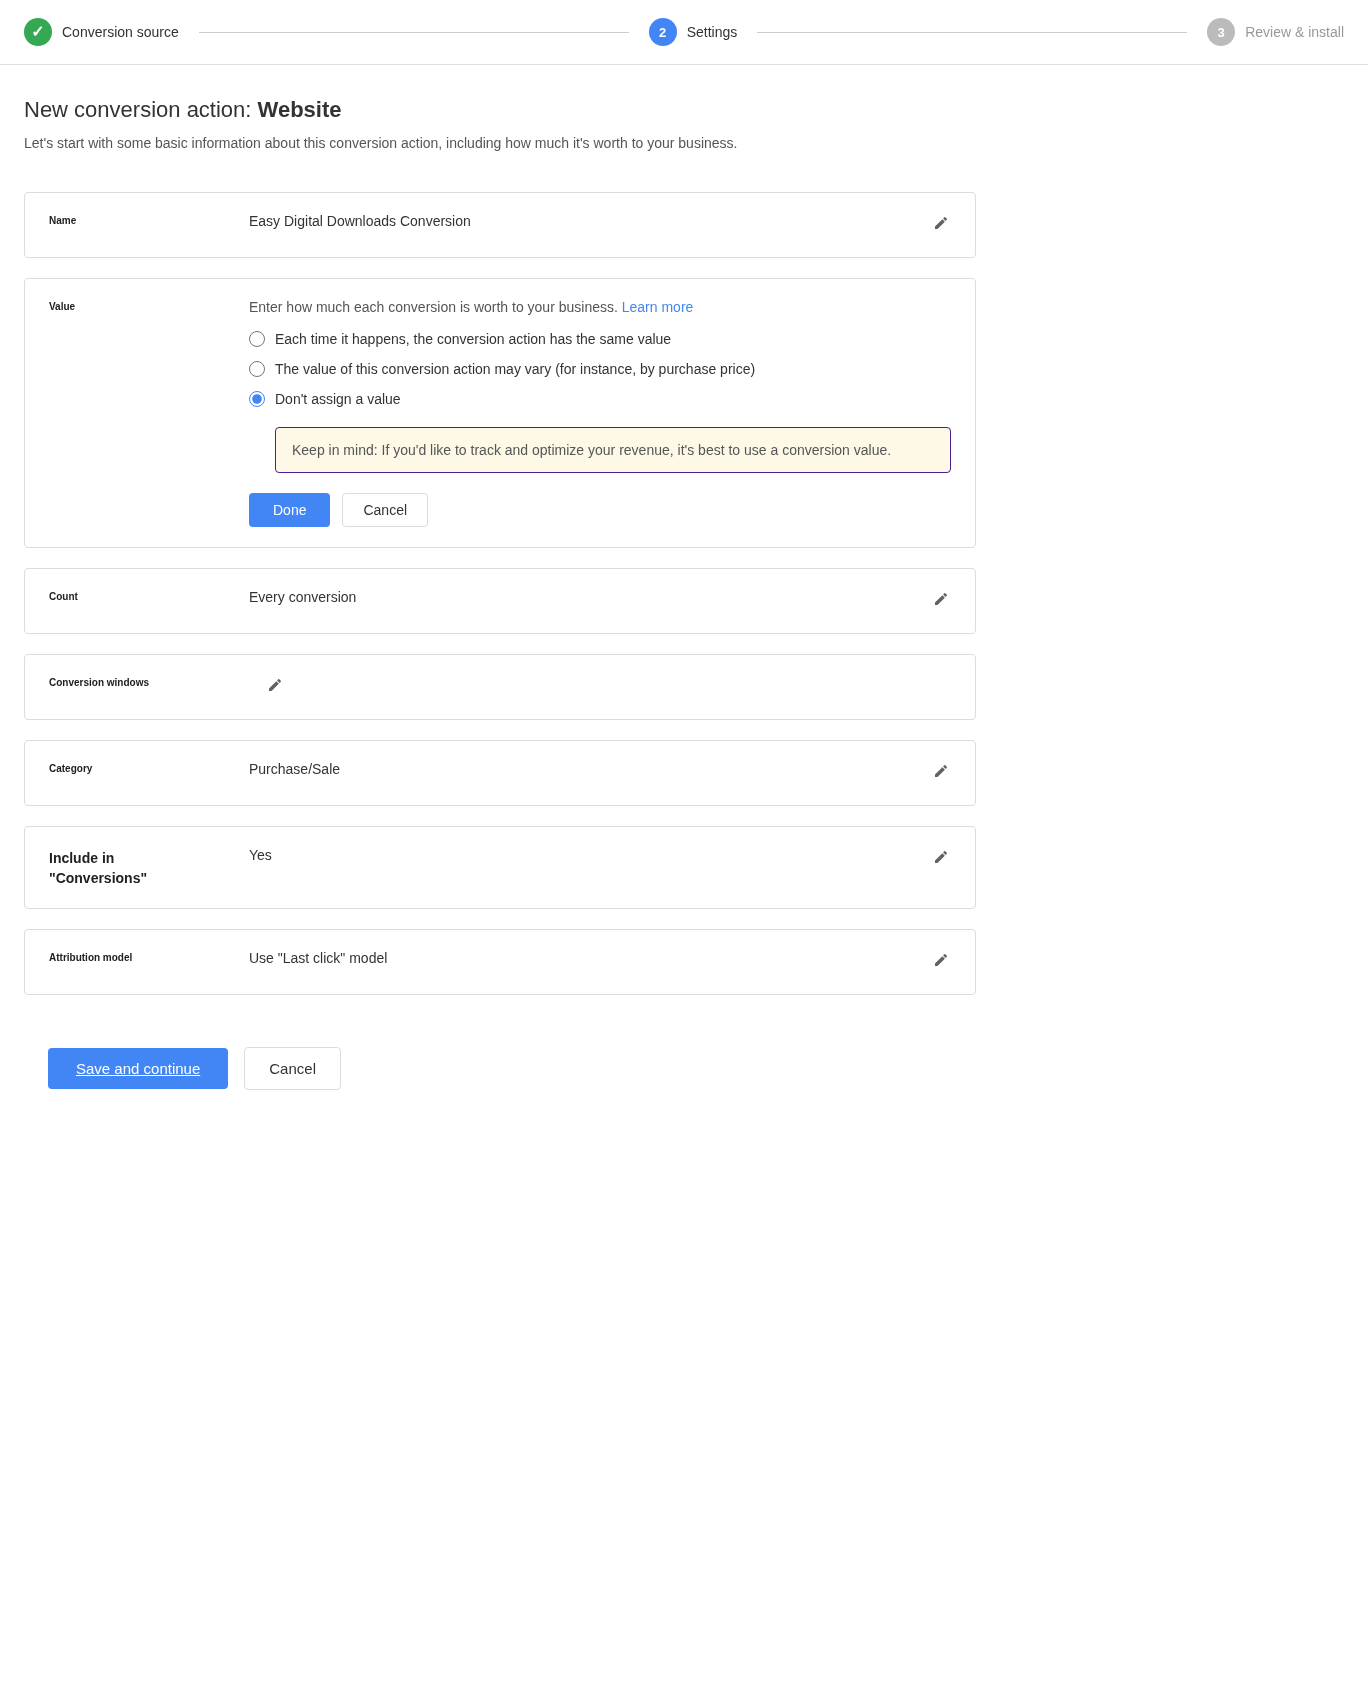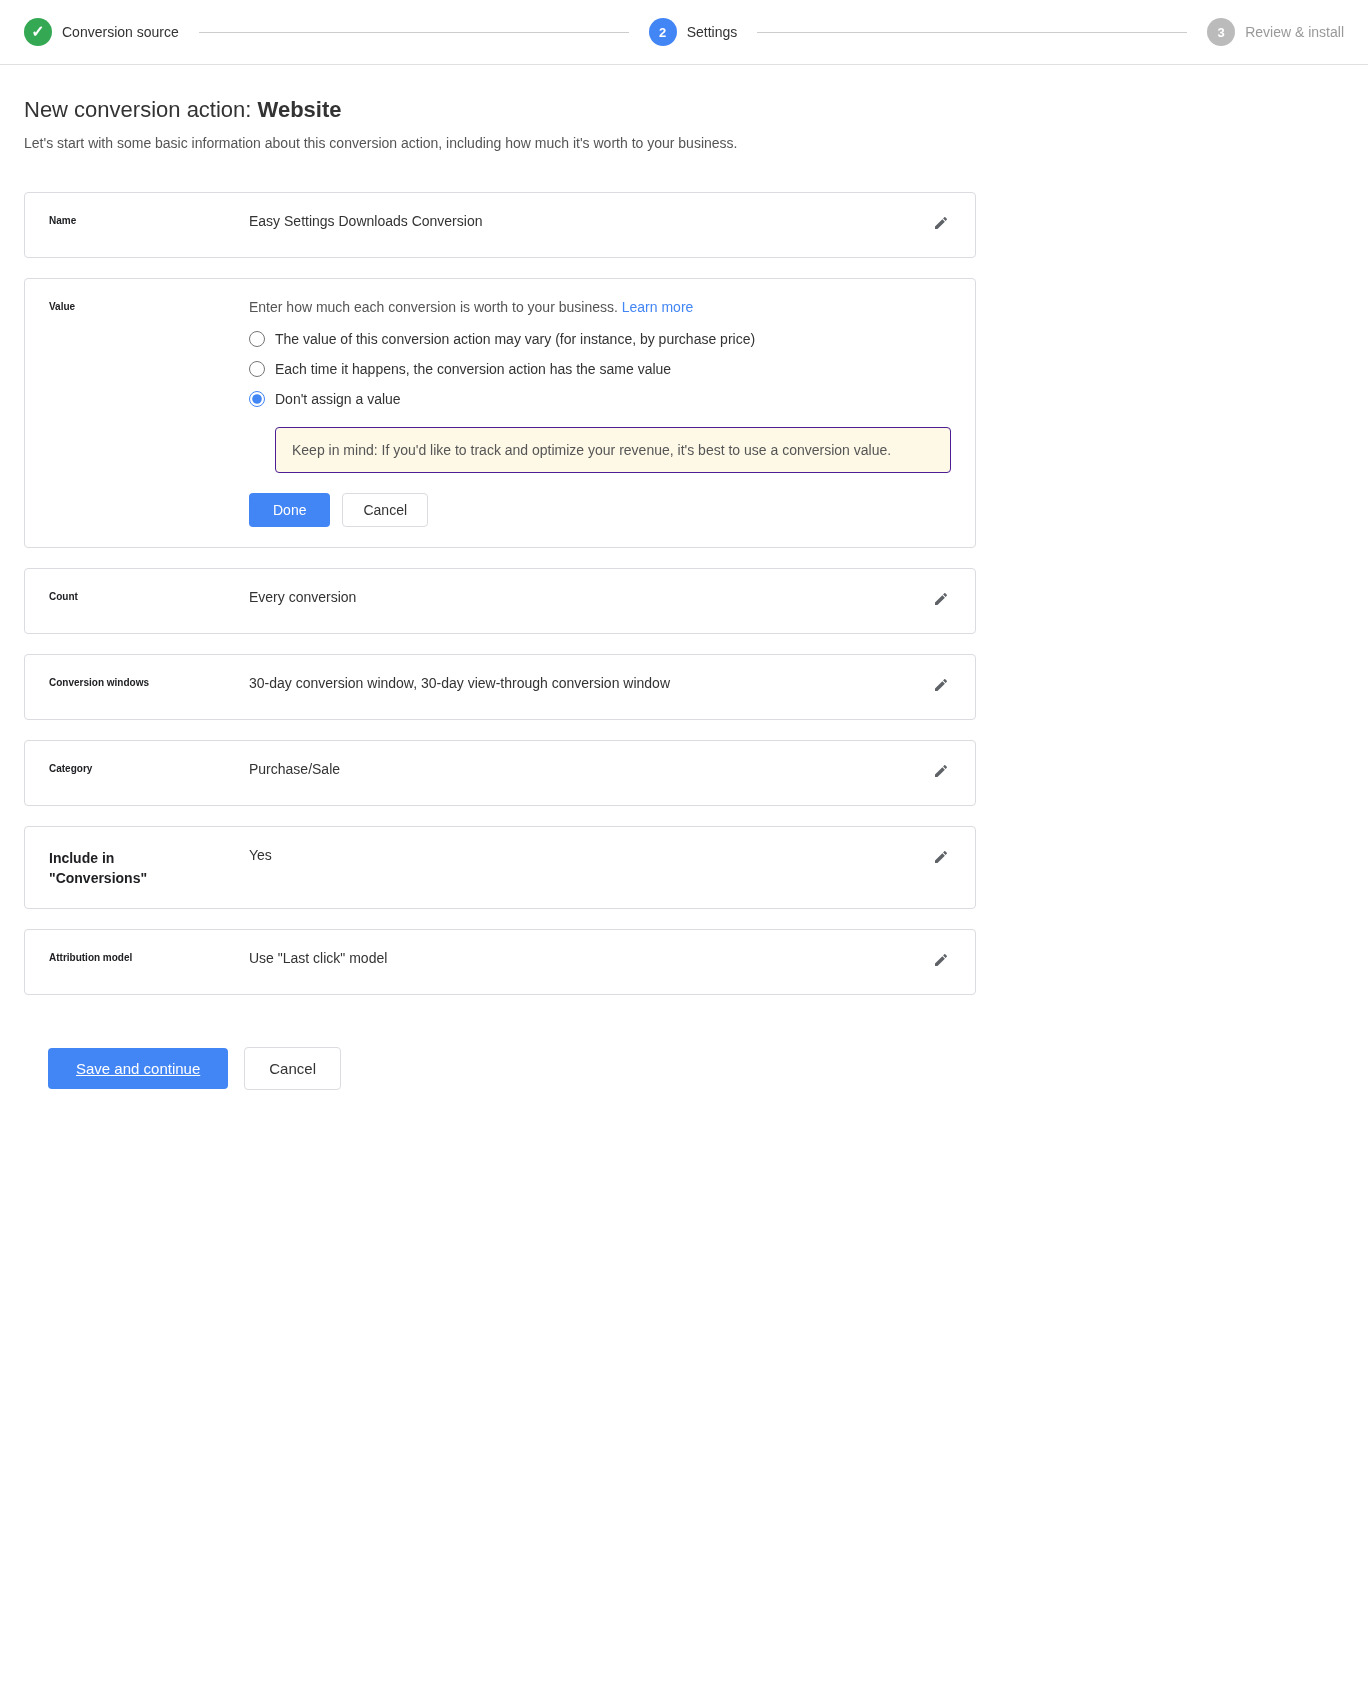--- a/index.html
+++ b/index.html
@@ -277,21 +277,21 @@
 <div class="main-content">
 
   <div class="page-title">
     <span>New conversion action: </span><strong>Website</strong>
   </div>
   <p class="page-description">Let's start with some basic information about this conversion action, including how much it's worth to your business.</p>
 
   <div class="section-card">
     <div class="section-row">
       <span class="section-label">Name</span>
-      <span class="section-value">Easy Settings Downloads Conversion</span>
+      <span class="section-value">Easy Digital Downloads Conversion</span>
       <div class="section-edit">
         <div class="edit-icon">
           <svg viewBox="0 0 24 24" xmlns="http://www.w3.org/2000/svg">
             <path d="M3 17.25V21h3.75L17.81 9.94l-3.75-3.75L3 17.25zM20.71 7.04c.39-.39.39-1.02 0-1.41l-2.34-2.34c-.39-.39-1.02-.39-1.41 0l-1.83 1.83 3.75 3.75 1.83-1.83z"></path>
           </svg>
         </div>
       </div>
     </div>
   </div>
 
@@ -299,25 +299,25 @@
     <div style="display:flex; align-items:flex-start; padding: 20px 24px 0 24px;">
       <span class="section-label">Value</span>
       <div class="section-value">
         <p class="value-description">
           <span>Enter how much each conversion is worth to your business.</span>
           <a href="#" class="learn-more">Learn more</a>
         </p>
         <div class="radio-group">
           <label class="radio-option">
             <input type="radio" name="conversion-value" style="">
-            <span>The value of this conversion action may vary (for instance, by purchase price)</span>
+            <span>Each time it happens, the conversion action has the same value</span>
           </label>
           <label class="radio-option">
             <input type="radio" name="conversion-value" style="">
-            <span>Each time it happens, the conversion action has the same value</span>
+            <span>The value of this conversion action may vary (for instance, by purchase price)</span>
           </label>
           <label class="radio-option">
             <input type="radio" name="conversion-value" checked="" style="">
             <span>Don't assign a value</span>
           </label>
         </div>
         <div class="warning-box">
           <span>Keep in mind: If you'd like to track and optimize your revenue, it's best to use a conversion value.</span>
         </div>
         <div class="button-row" style="padding-bottom: 20px;">
@@ -338,21 +338,20 @@
             <path d="M3 17.25V21h3.75L17.81 9.94l-3.75-3.75L3 17.25zM20.71 7.04c.39-.39.39-1.02 0-1.41l-2.34-2.34c-.39-.39-1.02-.39-1.41 0l-1.83 1.83 3.75 3.75 1.83-1.83z"></path>
           </svg>
         </div>
       </div>
     </div>
   </div>
 
   <div class="section-card">
     <div class="section-row">
       <span class="section-label">Conversion windows</span>
-      <span class="section-value">30-day conversion window, 30-day view-through conversion window</span>
       <div class="section-edit">
         <div class="edit-icon">
           <svg viewBox="0 0 24 24" xmlns="http://www.w3.org/2000/svg">
             <path d="M3 17.25V21h3.75L17.81 9.94l-3.75-3.75L3 17.25zM20.71 7.04c.39-.39.39-1.02 0-1.41l-2.34-2.34c-.39-.39-1.02-.39-1.41 0l-1.83 1.83 3.75 3.75 1.83-1.83z"></path>
           </svg>
         </div>
       </div>
     </div>
   </div>
 

